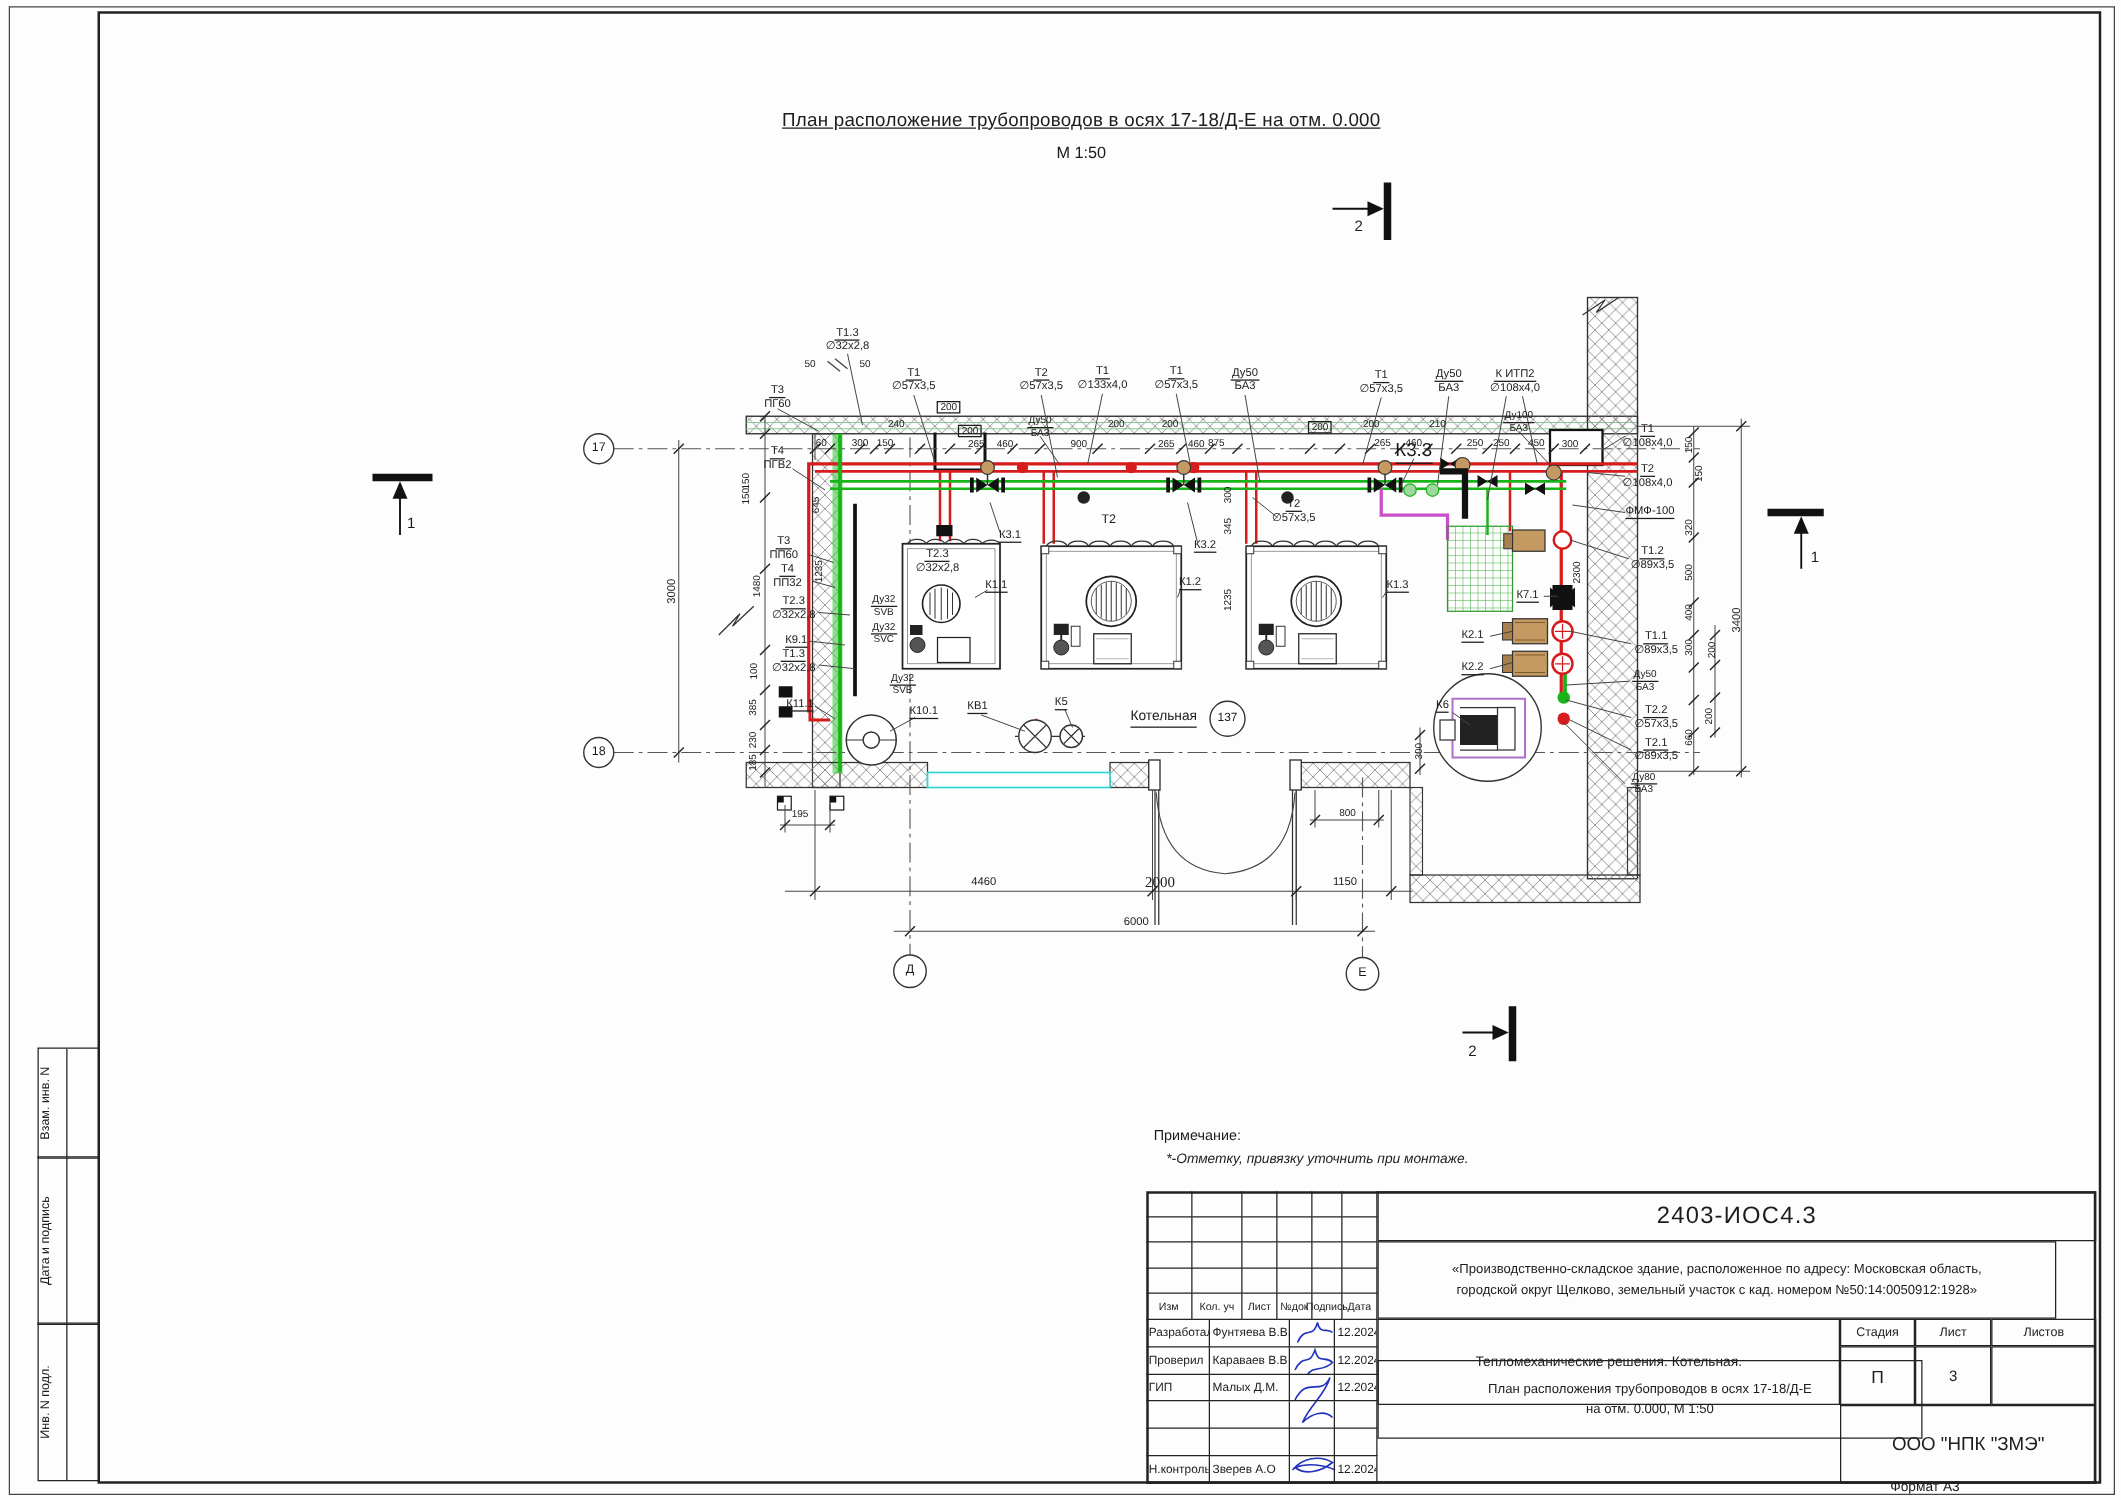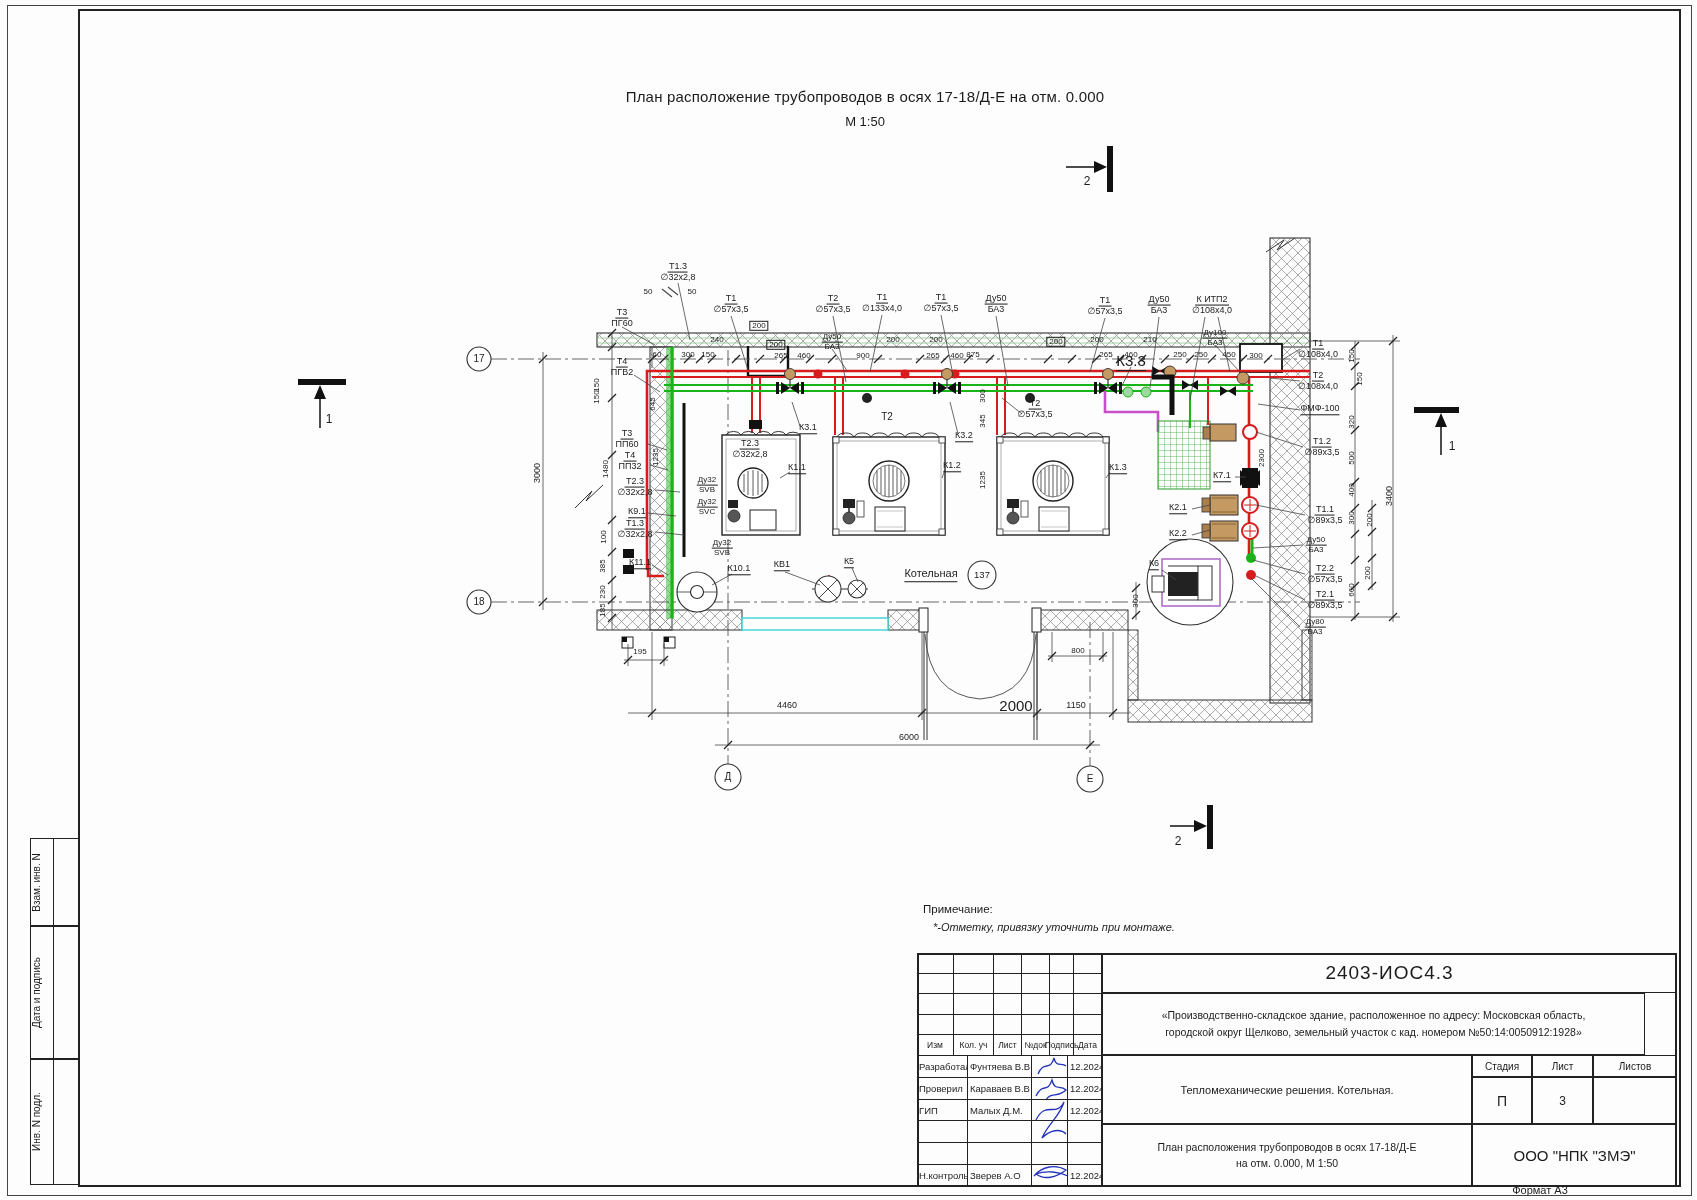--- a/index.html
+++ b/index.html
@@ -6,21 +6,21 @@
   #sheet{position:relative;width:1697px;height:1200px;background:#fdfdfd;overflow:hidden;
          font-family:"Liberation Sans", sans-serif;color:#1c1c1c;}
   .abs{position:absolute;}
   #outer-border{left:7px;top:5px;width:1683px;height:1189px;border:1.5px solid #444;}
   #frame{left:78px;top:9px;width:1599px;height:1174px;border:2px solid #222;}
   
   .strip{border:1.5px solid #222;}
   .strip-label{position:absolute;transform:rotate(-90deg);transform-origin:center;
       font-size:10px;white-space:nowrap;}
   
-  #plan-title{left:560px;top:88px;width:610px;text-align:center;font-size:15px;letter-spacing:.2px;}
+  #plan-title{left:560px;top:88px;width:610px;text-align:center;font-size:15px;letter-spacing:.2px;text-decoration:underline;}
   #plan-scale{left:560px;top:114px;width:610px;text-align:center;font-size:13px;}
   
   #note-head{left:923px;top:903px;font-size:11.5px;}
   #note-text{left:933px;top:921px;font-size:11px;font-style:italic;}
   
   .ann{position:absolute;white-space:nowrap;line-height:1.05;color:#1c1c1c;text-align:center;}
   .ann.ul{border-bottom:1px solid #1c1c1c;padding-bottom:1px;}
   .ann.box{border:1px solid #1c1c1c;padding:0 2px;}
   .ann.frac{display:flex;flex-direction:column;align-items:center;}
   .ann.frac .top{border-bottom:1px solid #1c1c1c;padding:0 1px 1px 1px;}
@@ -600,21 +600,21 @@
       <div class="ann" style="left: 1106px; top: 355px; font-size: 8px; transform: translate(-50%, -50%);">265</div>
       <div class="ann" style="left: 1131px; top: 355px; font-size: 8px; transform: translate(-50%, -50%);">460</div>
       <div class="ann" style="left: 1150px; top: 340px; font-size: 8px; transform: translate(-50%, -50%);">210</div>
       <div class="ann" style="left: 1180px; top: 355px; font-size: 8px; transform: translate(-50%, -50%);">250</div>
       <div class="ann" style="left: 1201px; top: 355px; font-size: 8px; transform: translate(-50%, -50%);">250</div>
       <div class="ann" style="left: 1229px; top: 355px; font-size: 8px; transform: translate(-50%, -50%);">450</div>
       <div class="ann" style="left: 1256px; top: 356px; font-size: 8px; transform: translate(-50%, -50%);">300</div>
       <div class="ann" style="left: 640px; top: 652px; font-size: 8px; transform: translate(-50%, -50%);">195</div>
       <div class="ann" style="left: 1078px; top: 651px; font-size: 8px; transform: translate(-50%, -50%);">800</div>
       <div class="ann" style="left: 787px; top: 706px; font-size: 9px; transform: translate(-50%, -50%);">4460</div>
-      <div class="ann" style="left: 1016px; top: 706px; font-size: 15px; transform: translate(-50%, -50%);">2000</div>
+      <div class="ann" style="left: 928px; top: 706px; font-size: 12px; transform: translate(-50%, -50%); font-family: Liberation Serif, serif;">2000</div>
       <div class="ann" style="left: 1076px; top: 706px; font-size: 9px; transform: translate(-50%, -50%);">1150</div>
       <div class="ann" style="left: 909px; top: 738px; font-size: 9px; transform: translate(-50%, -50%);">6000</div>
       <div class="ann" style="left: 597px; top: 385px; font-size: 8px; transform: translate(-50%, -50%) rotate(-90deg);">150</div>
       <div class="ann" style="left: 597px; top: 397px; font-size: 8px; transform: translate(-50%, -50%) rotate(-90deg);">150</div>
       <div class="ann" style="left: 606px; top: 469px; font-size: 8px; transform: translate(-50%, -50%) rotate(-90deg);">1480</div>
       <div class="ann" style="left: 604px; top: 537px; font-size: 8px; transform: translate(-50%, -50%) rotate(-90deg);">100</div>
       <div class="ann" style="left: 603px; top: 566px; font-size: 8px; transform: translate(-50%, -50%) rotate(-90deg);">385</div>
       <div class="ann" style="left: 603px; top: 592px; font-size: 8px; transform: translate(-50%, -50%) rotate(-90deg);">230</div>
       <div class="ann" style="left: 603px; top: 610px; font-size: 8px; transform: translate(-50%, -50%) rotate(-90deg);">185</div>
       <div class="ann" style="left: 538px; top: 473px; font-size: 9px; transform: translate(-50%, -50%) rotate(-90deg);">3000</div>
@@ -698,21 +698,21 @@
       <div class="scell"></div>
       <div class="scell">12.2024</div>
     </div>
 
   <div class="cell" style="left:1102px;top:953px;width:575px;height:40px;font-size:19px;letter-spacing:1px;">2403-ИОС4.3</div>
   <div class="cell" style="left:1102px;top:993px;width:543px;height:62px;flex-direction:column;font-size:10.5px;line-height:1.6;">
     <div>«Производственно-складское здание, расположенное по адресу: Московская область,</div>
     <div>городской округ Щелково, земельный участок с кад. номером №50:14:0050912:1928»</div>
   </div>
   <div class="cell" style="left:1102px;top:1055px;width:370px;height:69px;font-size:11px;">Тепломеханические решения. Котельная.</div>
-  <div class="cell" style="left:1102px;top:1124px;width:370px;height:63px;flex-direction:column;font-size:10.5px;line-height:1.5;">
+  <div class="cell" style="left:1102px;top:1088px;width:436px;height:63px;flex-direction:column;font-size:10.5px;line-height:1.5;">
     <div>План расположения трубопроводов в осях 17-18/Д-Е</div>
     <div>на отм. 0.000, М 1:50</div>
   </div>
   <div class="cell" style="left:1472px;top:1055px;width:60px;height:22px;font-size:10px;">Стадия</div>
   <div class="cell" style="left:1532px;top:1055px;width:61px;height:22px;font-size:10px;">Лист</div>
   <div class="cell" style="left:1593px;top:1055px;width:84px;height:22px;font-size:10px;">Листов</div>
   <div class="cell" style="left:1472px;top:1077px;width:60px;height:47px;font-size:14px;">П</div>
   <div class="cell" style="left:1532px;top:1077px;width:61px;height:47px;font-size:12px;">3</div>
   <div class="cell" style="left:1593px;top:1077px;width:84px;height:47px;font-size:12px;"></div>
   <div class="cell" style="left:1472px;top:1124px;width:205px;height:63px;font-size:15px;">ООО "НПК "ЗМЭ"</div>

